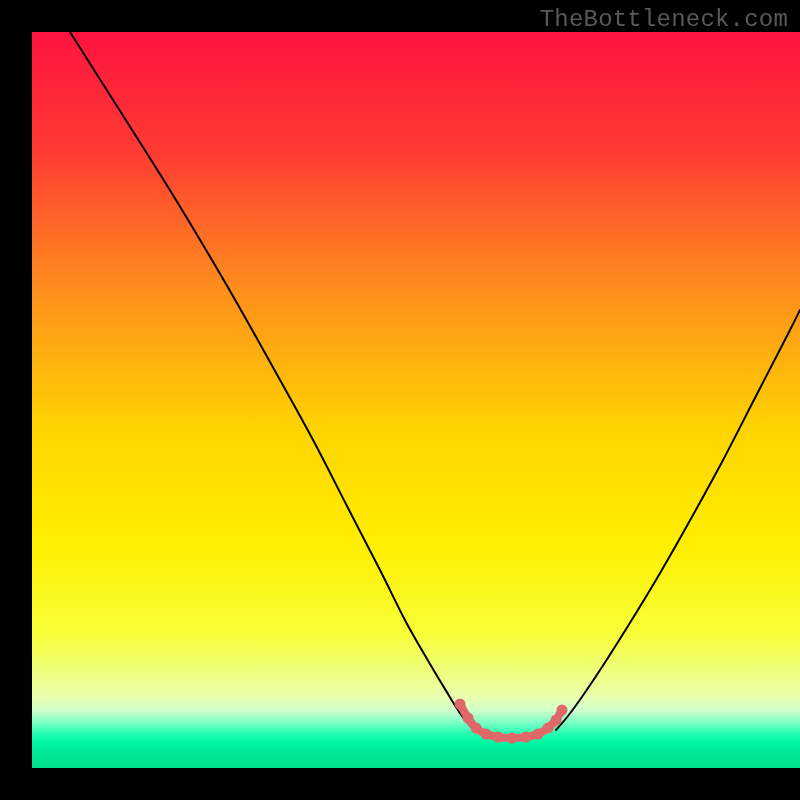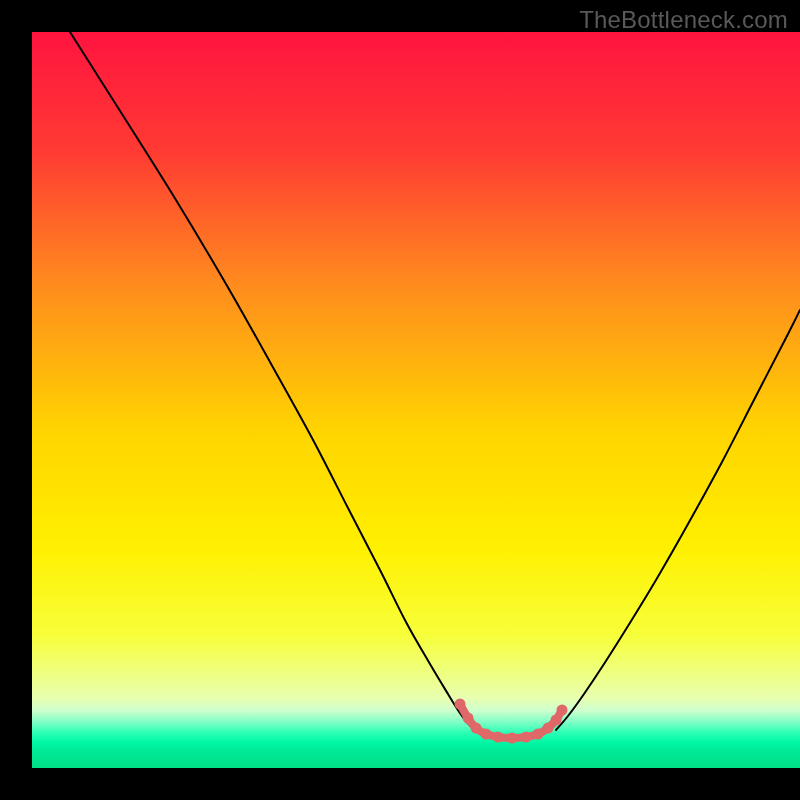--- a/index.html
+++ b/index.html
@@ -9,20 +9,21 @@
     height: 800px;
     background: #000;
     overflow: hidden;
     font-family: Arial, Helvetica, sans-serif;
   }
   .chart-container {
     position: relative;
     width: 800px;
     height: 800px;
     background: #000;
+    font-family: Liberation Mono, monospace;
   }
   .watermark {
     position: absolute;
     top: 6px;
     right: 12px;
     color: #595959;
     font-size: 24px;
     font-weight: 400;
     letter-spacing: 0.2px;
     z-index: 30;

